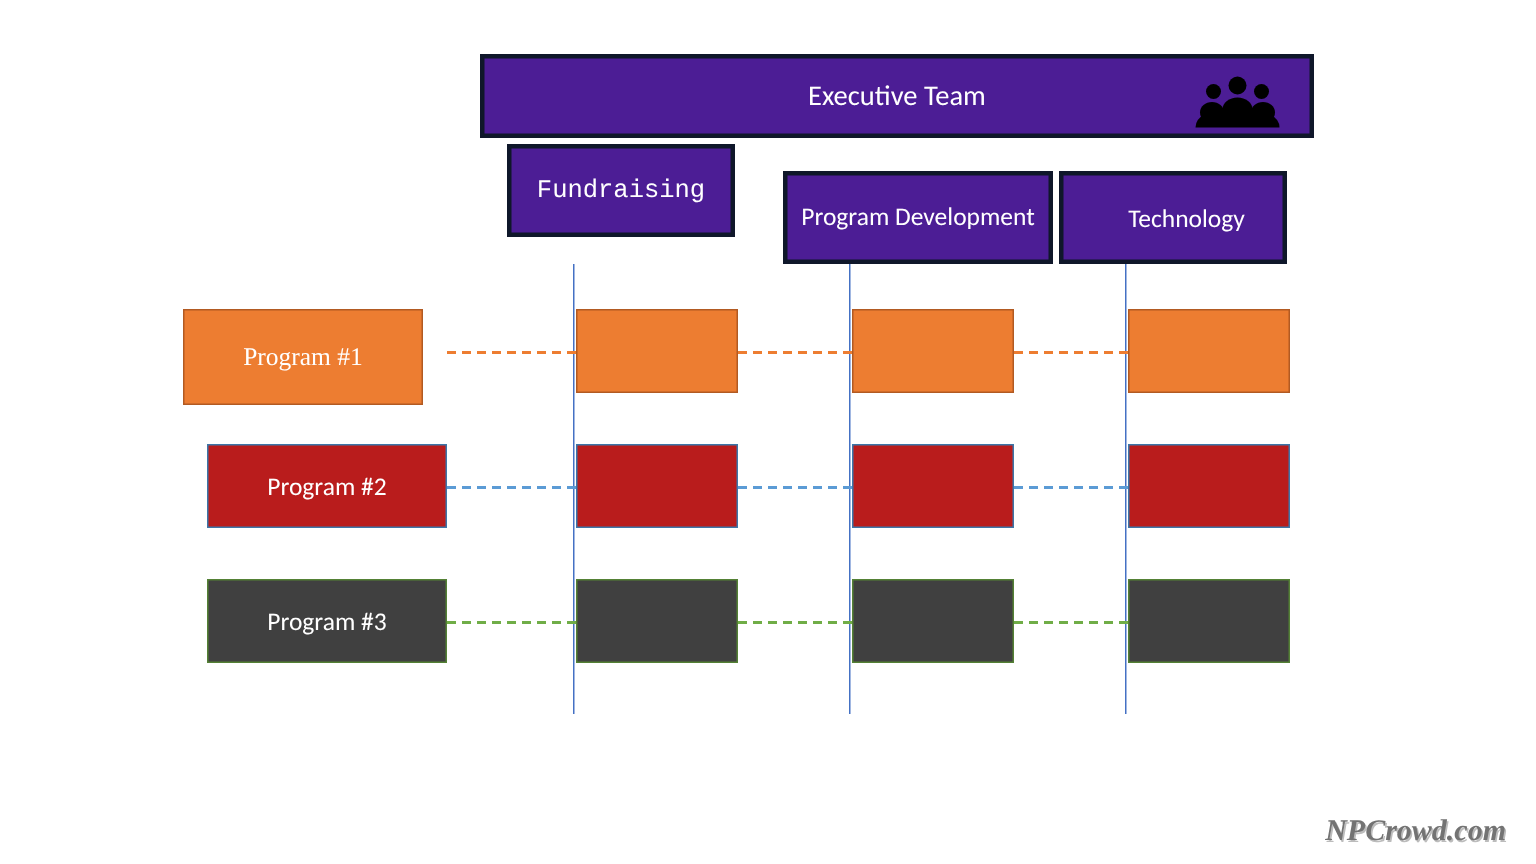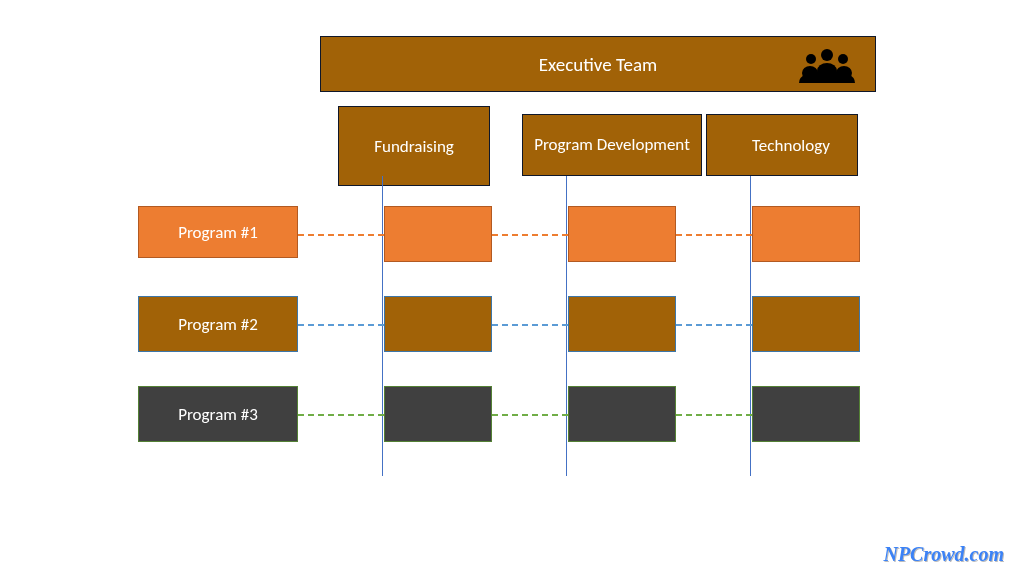--- a/index.html
+++ b/index.html
@@ -15,29 +15,29 @@
     position: absolute;
     color: #fff;
     display: flex;
     align-items: center;
     justify-content: center;
     text-align: center;
     font-size: 17px;
     box-sizing: border-box;
   }
   .blue-box {
-    background: #a16207;
-    border: 1px solid #0f172a;
+    background: #4c1d95;
+    border: 3px solid #0f172a;
   }
   .orange-box {
     background: #ed7d31;
     border: 1px solid #b25a22;
   }
   .skyblue-box {
-    background: #a16207;
+    background: #b91c1c;
     border: 1px solid #3d76a8;
   }
   .green-box {
     background: #404040;
     border: 1px solid #548135;
   }
   .vline {
     position: absolute;
     width: 0;
     border-left: 1.5px solid #4471c4;
@@ -60,55 +60,55 @@
     fill: #000;
   }
   .footer {
     position: absolute;
     right: 20px;
     bottom: 10px;
     font-family: Georgia, "Times New Roman", serif;
     font-size: 20px;
     font-weight: bold;
     font-style: italic;
-    color: #3b82f6;
+    color: #737373;
     text-shadow: 1px 1px 0 #bcbcbc;
   }
 </style>
 </head>
 <body>
 
 <div class="box blue-box" style="left:320px; top:36px; width:556px; height:56px; font-size:19px;">
   <span>Executive Team</span>
   <svg class="team-icon" viewBox="0 0 60 40">
     <circle cx="30" cy="10" r="6"></circle>
     <circle cx="14" cy="14" r="5"></circle>
     <circle cx="46" cy="14" r="5"></circle>
     <ellipse cx="30" cy="26" rx="10" ry="8"></ellipse>
     <ellipse cx="13" cy="28" rx="8" ry="7"></ellipse>
     <ellipse cx="47" cy="28" rx="8" ry="7"></ellipse>
     <path d="M2 38 Q2 26 30 26 Q58 26 58 38 Z"></path>
   </svg>
 </div>
 
-<div class="box blue-box" style="left:338px; top:106px; width:152px; height:80px;">
+<div class="box blue-box" style="left:338px; top:96px; width:152px; height:62px;font-family:Liberation Mono, monospace;">
   <span>Fundraising</span>
 </div>
 <div class="box blue-box" style="left:522px; top:114px; width:180px; height:62px; line-height:1.15;">
   <span>Program Development</span>
 </div>
 <div class="box blue-box" style="left:706px; top:114px; width:152px; height:62px;padding-left:18px;">
   <span>Technology</span>
 </div>
 
 <div class="vline" style="left:382px; top:176px; height:300px;"></div>
 <div class="vline" style="left:566px; top:176px; height:300px;"></div>
 <div class="vline" style="left:750px; top:176px; height:300px;"></div>
 
-<div class="box orange-box" style="left:138px; top:206px; width:160px; height:52px;">
+<div class="box orange-box" style="left:122px; top:206px; width:160px; height:64px;font-family:Liberation Serif, serif;">
   <span>Program #1</span>
 </div>
 <div class="box orange-box" style="left:384px; top:206px; width:108px; height:56px;"></div>
 <div class="box orange-box" style="left:568px; top:206px; width:108px; height:56px;"></div>
 <div class="box orange-box" style="left:752px; top:206px; width:108px; height:56px;"></div>
 <div class="dash dash-orange" style="left:298px; top:234px; width:86px;"></div>
 <div class="dash dash-orange" style="left:492px; top:234px; width:76px;"></div>
 <div class="dash dash-orange" style="left:676px; top:234px; width:76px;"></div>
 
 <div class="box skyblue-box" style="left:138px; top:296px; width:160px; height:56px;">

